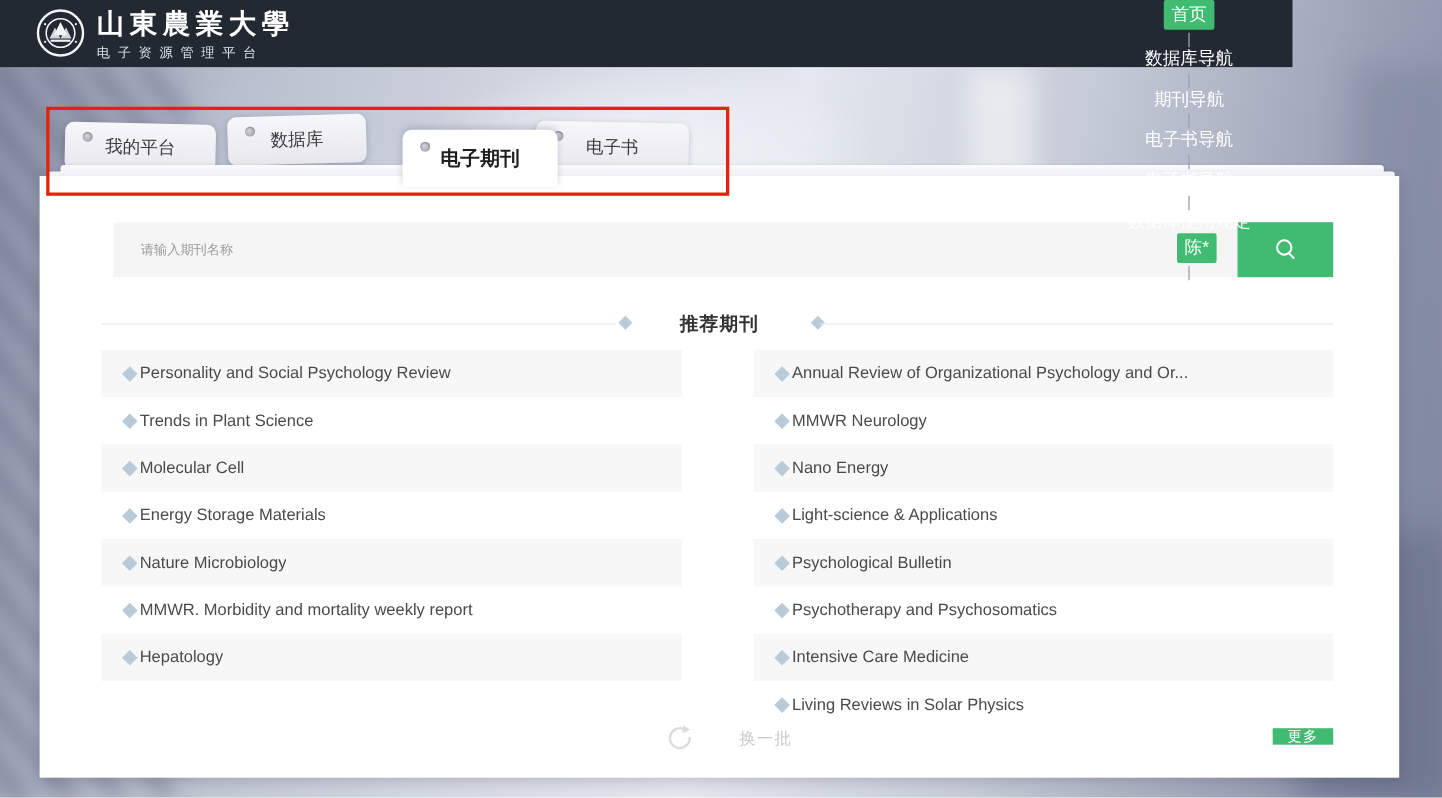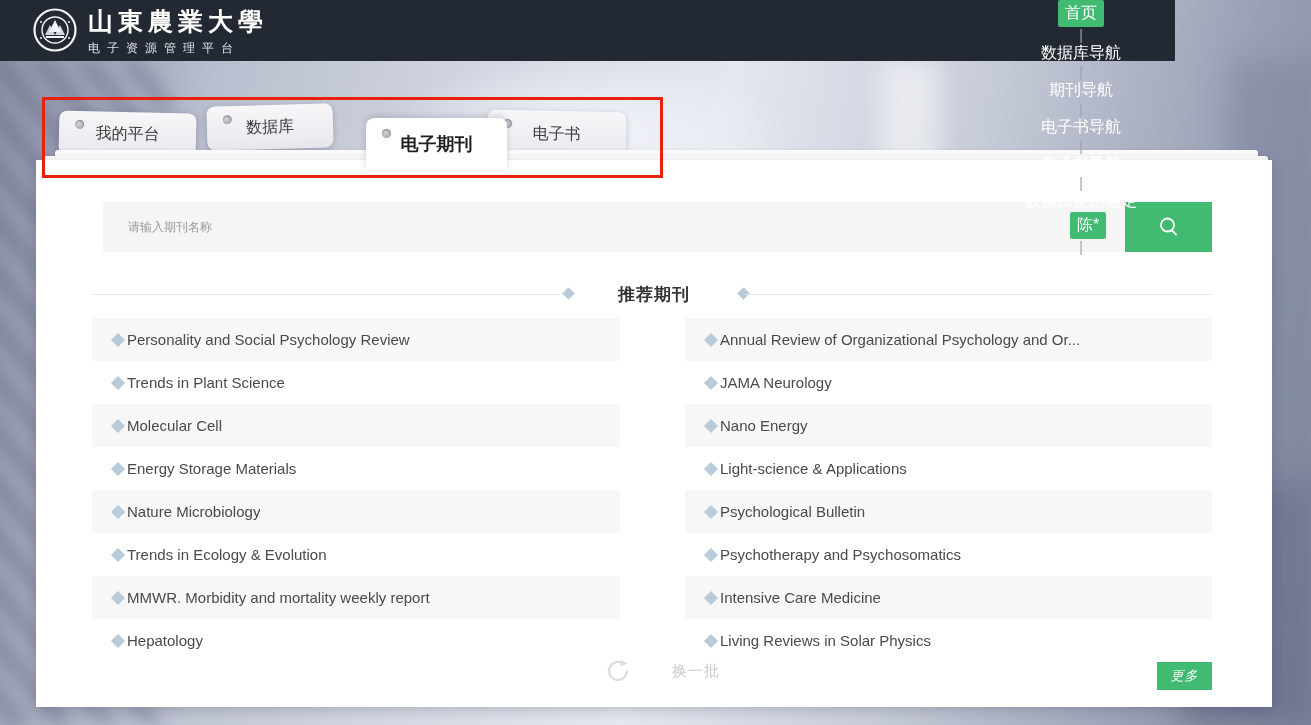--- a/index.html
+++ b/index.html
@@ -123,25 +123,24 @@
     margin-left:21px; flex:none;
   }
   .jrow .jname { margin-left:4px; font-size:15px; color:#4a4a4a; white-space:nowrap; overflow:hidden; }
 
   
   .refresh {
     position:absolute; left:568px; top:497px; display:flex; align-items:center; cursor:pointer;gap:28px;
   }
   .refresh-text { color:#c9c9c9; font-size:15px; margin-left:12px; letter-spacing:1px; }
   .more-btn {
-    position:absolute; left:1121px; top:502px; width:55px; height:28px;
+    position:absolute; left:1121px; top:502px; width:55px; height:15px;
     background:#42bb72; color:#fff; border:none; font-size:13px;
     display:flex; align-items:center; justify-content:center; cursor:pointer; letter-spacing:1px;
     font-family:"Liberation Sans", sans-serif;
-    font-style:italic;
   }
 </style>
 </head>
 <body>
 
 <div class="bg-streaks"></div>
 <div class="bg-glass1"></div>
 <div class="bg-glass2"></div>
 <div class="bg-glass3"></div>
 <div class="bg-light"></div>
@@ -236,40 +235,36 @@
     <div class="jrow">
         <span class="bullet"></span>
         <span class="jname">Energy Storage Materials</span>
       </div>
     <div class="jrow">
         <span class="bullet"></span>
         <span class="jname">Nature Microbiology</span>
       </div>
     <div class="jrow">
         <span class="bullet"></span>
-        <span class="jname">Trends in Ecology &amp; Evolution</span>
-      </div>
-    <div class="jrow">
-        <span class="bullet"></span>
         <span class="jname">MMWR. Morbidity and mortality weekly report</span>
       </div>
     <div class="jrow">
         <span class="bullet"></span>
         <span class="jname">Hepatology</span>
       </div>
   </div>
 
   <div class="col col-right">
     <div class="jrow">
         <span class="bullet"></span>
         <span class="jname">Annual Review of Organizational Psychology and Or...</span>
       </div>
     <div class="jrow">
         <span class="bullet"></span>
-        <span class="jname">JAMA Neurology</span>
+        <span class="jname">MMWR Neurology</span>
       </div>
     <div class="jrow">
         <span class="bullet"></span>
         <span class="jname">Nano Energy</span>
       </div>
     <div class="jrow">
         <span class="bullet"></span>
         <span class="jname">Light-science &amp; Applications</span>
       </div>
     <div class="jrow">

